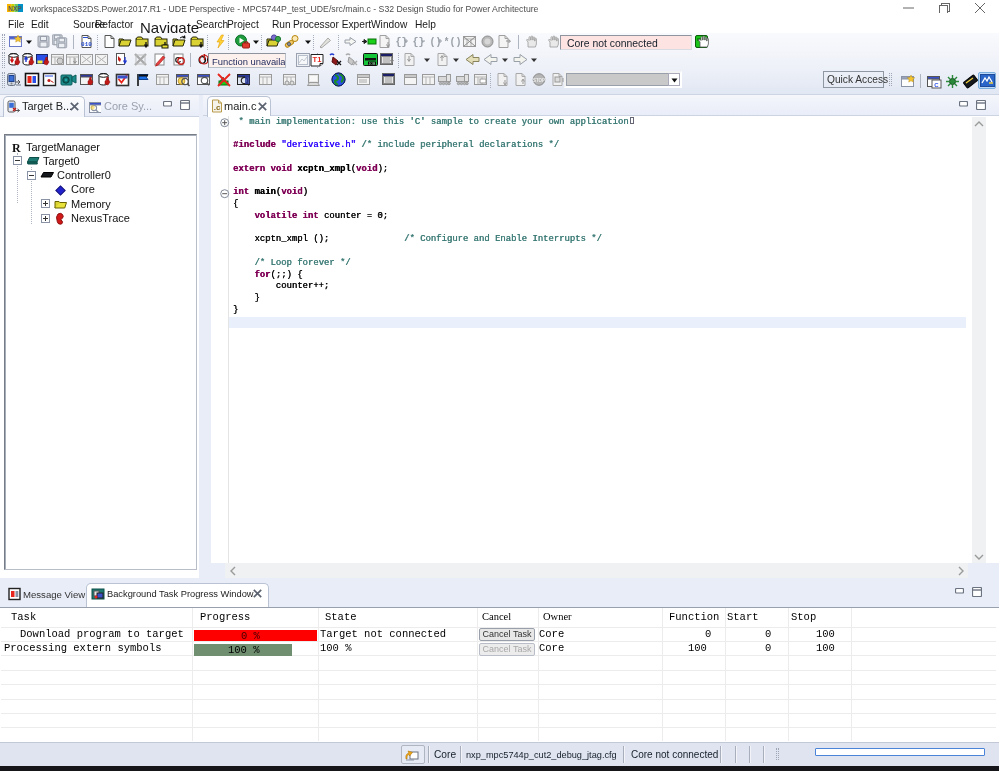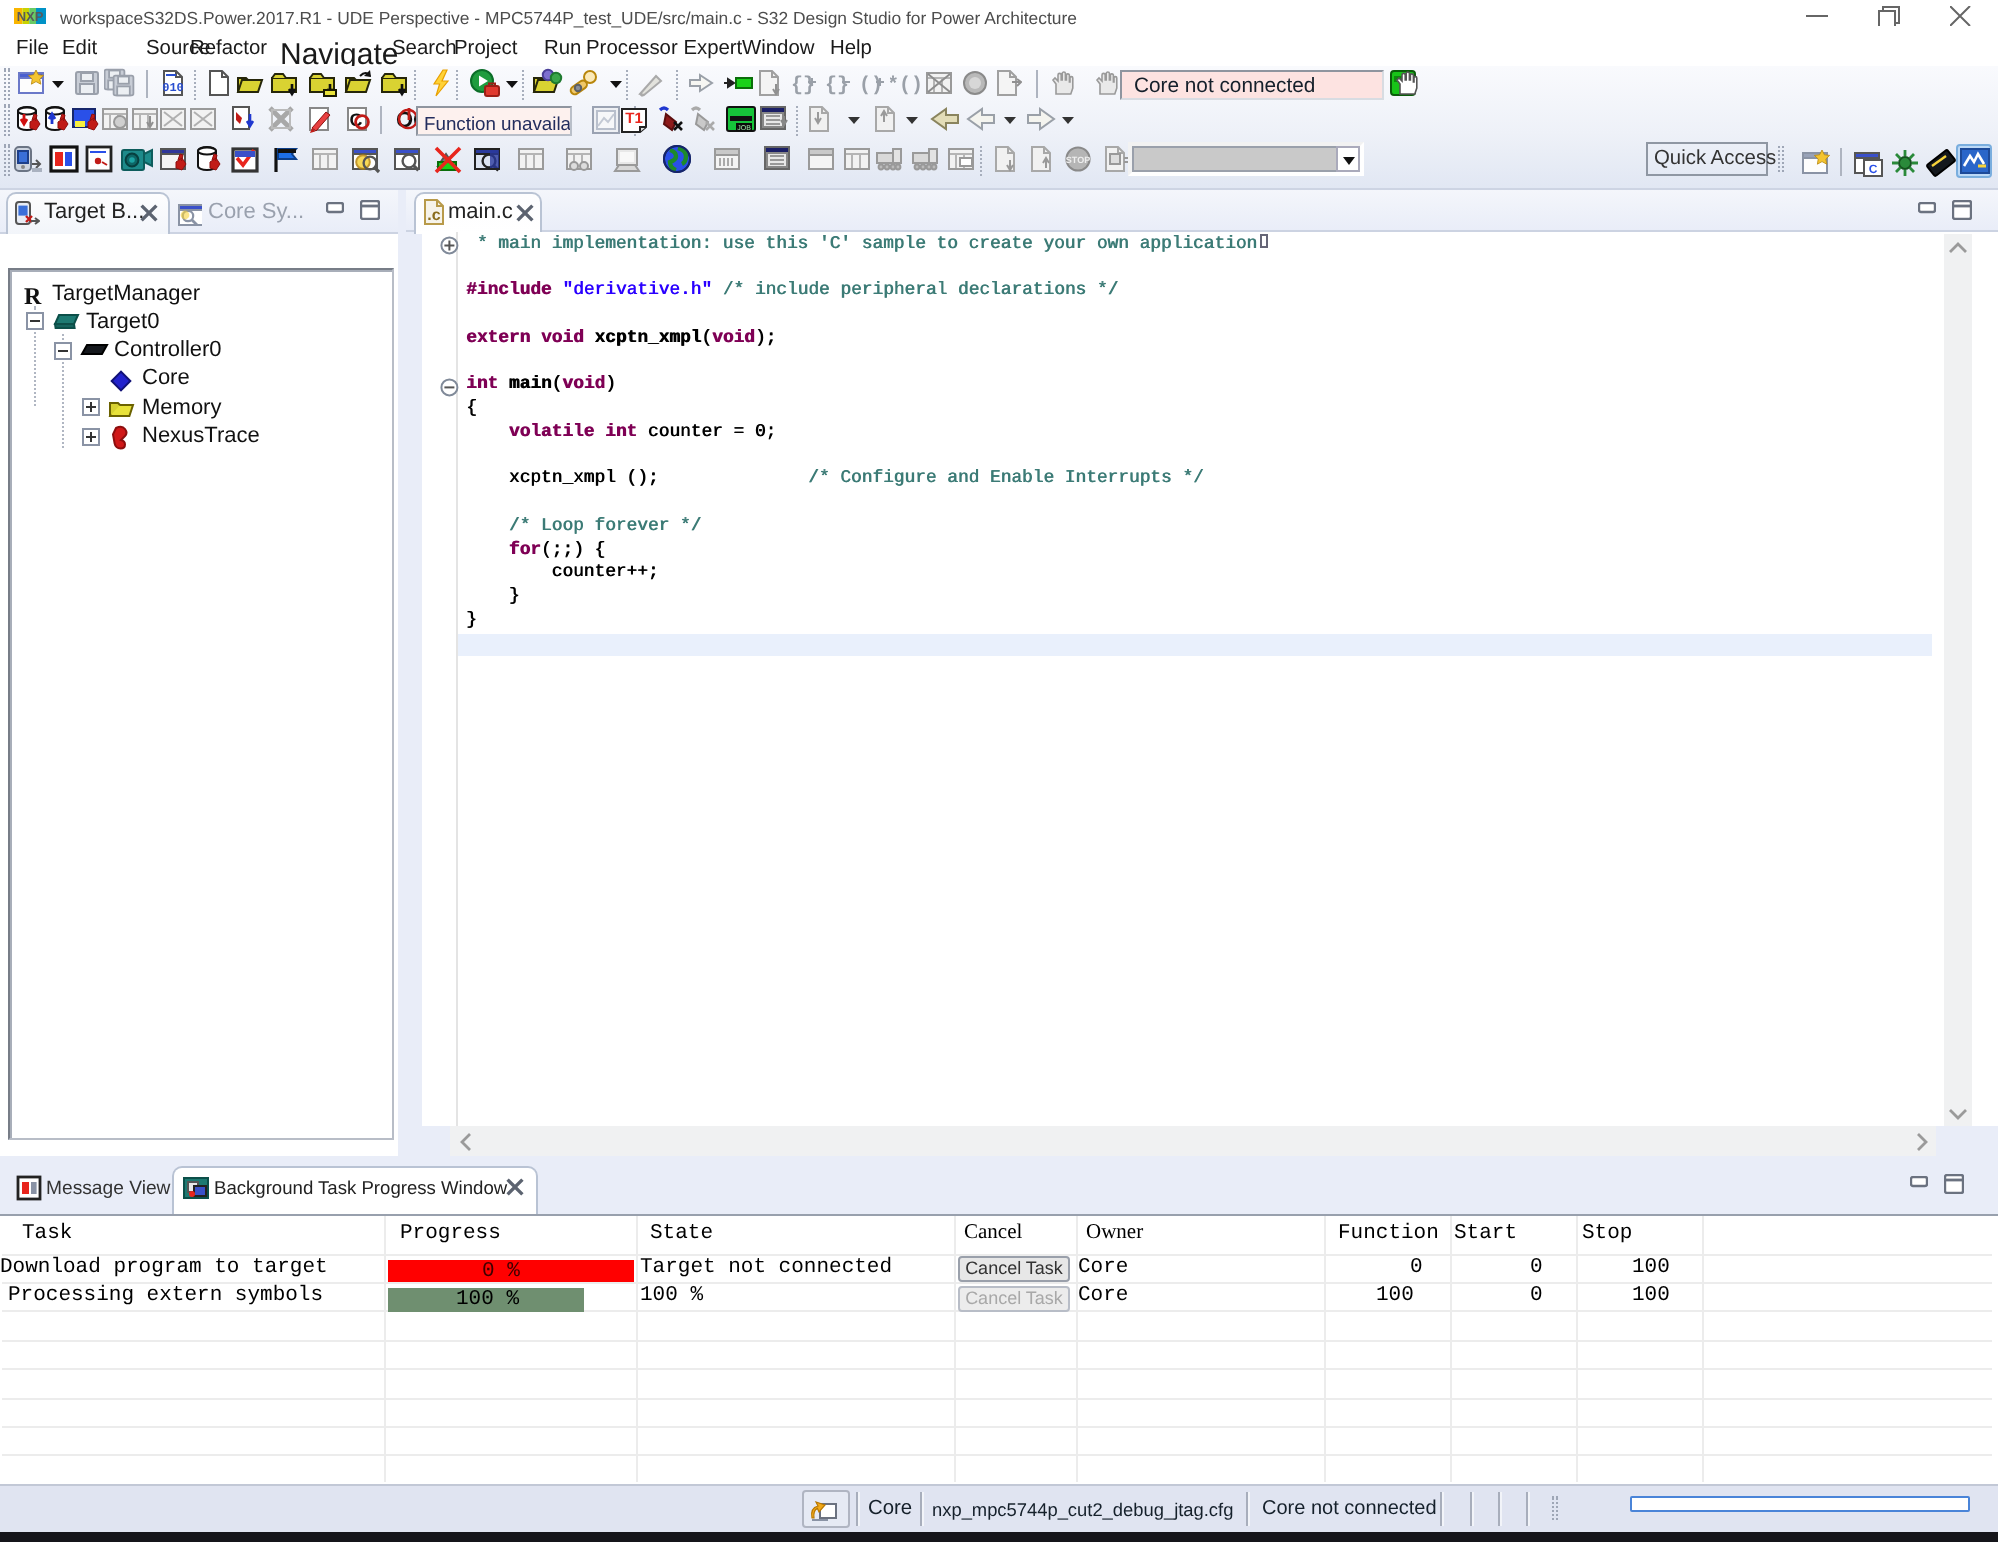--- a/index.html
+++ b/index.html
@@ -685,21 +685,21 @@
 <div style="position:absolute;left:1px;top:712.8999999999999px;width:995px;height:1px;background:#ececec;"></div>
 <div style="position:absolute;left:1px;top:727.2999999999998px;width:995px;height:1px;background:#ececec;"></div>
 <div style="position:absolute;left:11px;top:611px;white-space:pre;font-family:'Liberation Mono',monospace;font-size:10.5px;color:#000;">Task</div>
 <div style="position:absolute;left:200px;top:611px;white-space:pre;font-family:'Liberation Mono',monospace;font-size:10.5px;color:#000;">Progress</div>
 <div style="position:absolute;left:325px;top:611px;white-space:pre;font-family:'Liberation Mono',monospace;font-size:10.5px;color:#000;">State</div>
 <div style="position:absolute;left:482px;top:611px;white-space:pre;font-family:Liberation Serif, serif;font-size:10.5px;color:#000;">Cancel</div>
 <div style="position:absolute;left:543px;top:611px;white-space:pre;font-family:Liberation Serif, serif;font-size:10.5px;color:#000;">Owner</div>
 <div style="position:absolute;left:669px;top:611px;white-space:pre;font-family:'Liberation Mono',monospace;font-size:10.5px;color:#000;">Function</div>
 <div style="position:absolute;left:727px;top:611px;white-space:pre;font-family:'Liberation Mono',monospace;font-size:10.5px;color:#000;">Start</div>
 <div style="position:absolute;left:791px;top:611px;white-space:pre;font-family:'Liberation Mono',monospace;font-size:10.5px;color:#000;">Stop</div>
-<div style="position:absolute;left:0;top:627.5px;white-space:pre;font-family:'Liberation Mono',monospace;font-size:10.5px;color:#000;">Download program to target</div>
+<div style="position:absolute;left:20px;top:627.5px;white-space:pre;font-family:'Liberation Mono',monospace;font-size:10.5px;color:#000;">Download program to target</div>
 <div style="position:absolute;left:194px;top:629.5px;width:123px;height:11.5px;background:#ff0000;"></div>
 <div style="position:absolute;left:241px;top:629.5px;white-space:pre;font-family:'Liberation Mono',monospace;font-size:10.5px;color:#3d0000;">0 %</div>
 <div style="position:absolute;left:320px;top:627.5px;white-space:pre;font-family:'Liberation Mono',monospace;font-size:10.5px;color:#000;">Target not connected</div>
 <div style="position:absolute;left:479px;top:628px;width:56px;height:13px;background:#e7e7e7;border:1px solid #9aa0ab;border-radius:2px;text-align:center;font-size:9px;color:#333;line-height:11px;">Cancel Task</div>
 <div style="position:absolute;left:539px;top:627.5px;white-space:pre;font-family:'Liberation Mono',monospace;font-size:10.5px;color:#000;">Core</div>
 <div style="position:absolute;left:705px;top:627.5px;white-space:pre;font-family:'Liberation Mono',monospace;font-size:10.5px;color:#000;">0</div>
 <div style="position:absolute;left:765px;top:627.5px;white-space:pre;font-family:'Liberation Mono',monospace;font-size:10.5px;color:#000;">0</div>
 <div style="position:absolute;left:816px;top:627.5px;white-space:pre;font-family:'Liberation Mono',monospace;font-size:10.5px;color:#000;">100</div>
 <div style="position:absolute;left:4px;top:642px;white-space:pre;font-family:'Liberation Mono',monospace;font-size:10.5px;color:#000;">Processing extern symbols</div>
 <div style="position:absolute;left:194px;top:644px;width:98px;height:11.5px;background:#6f8f70;"></div>

